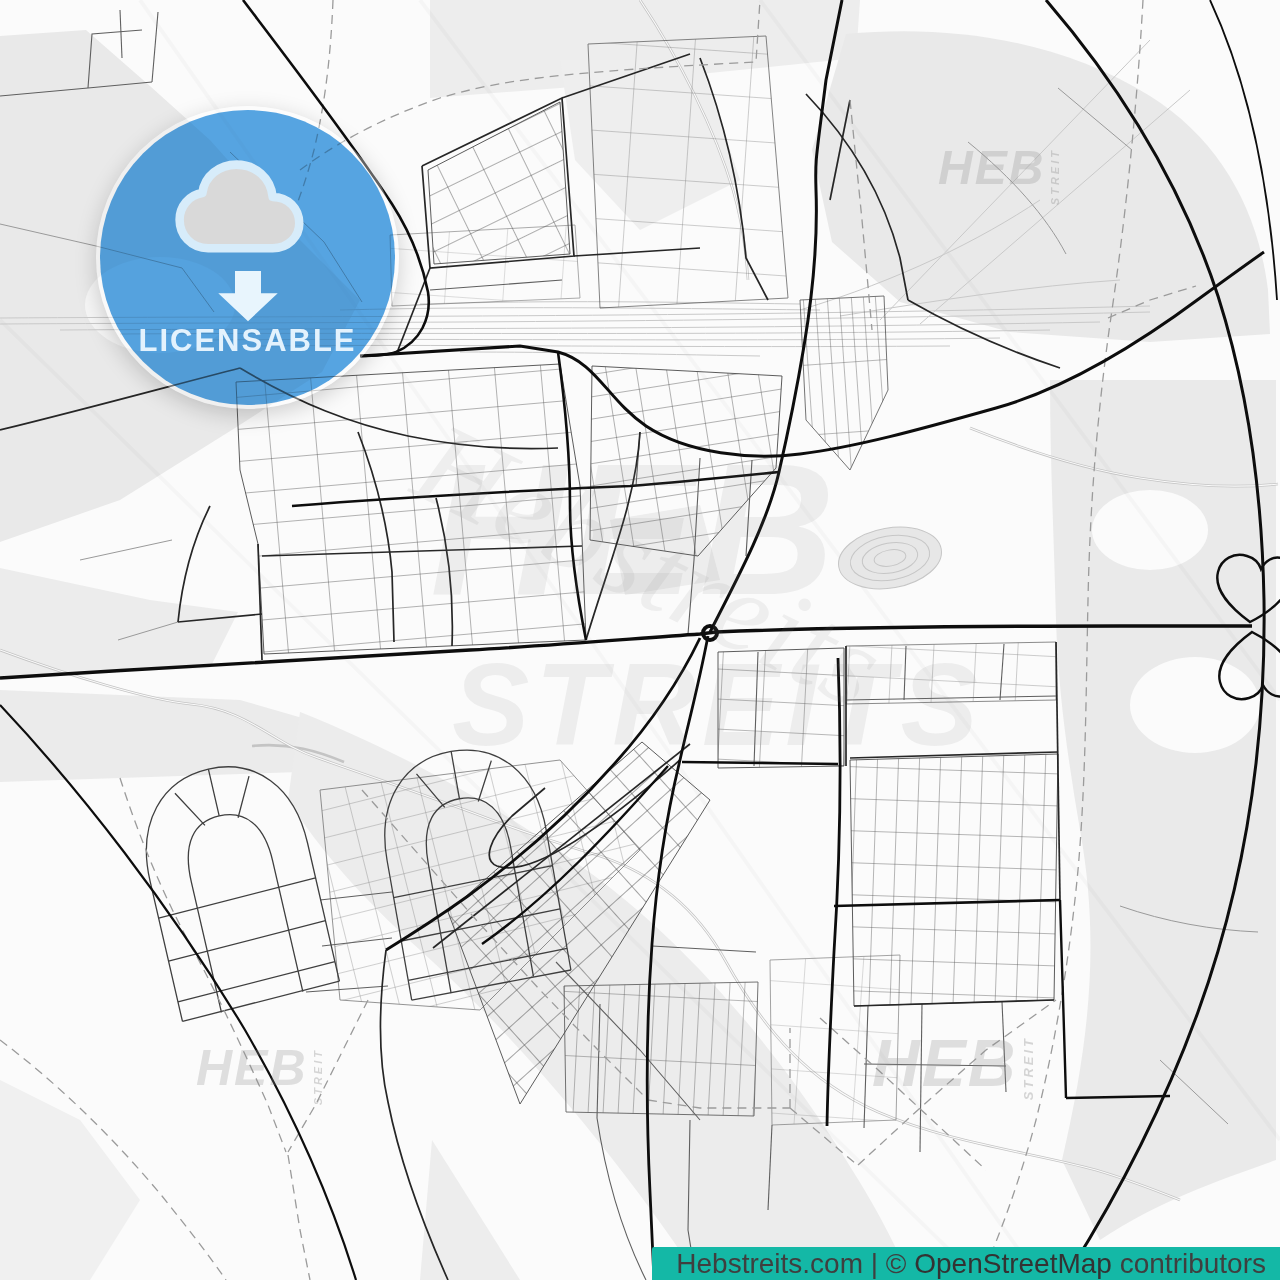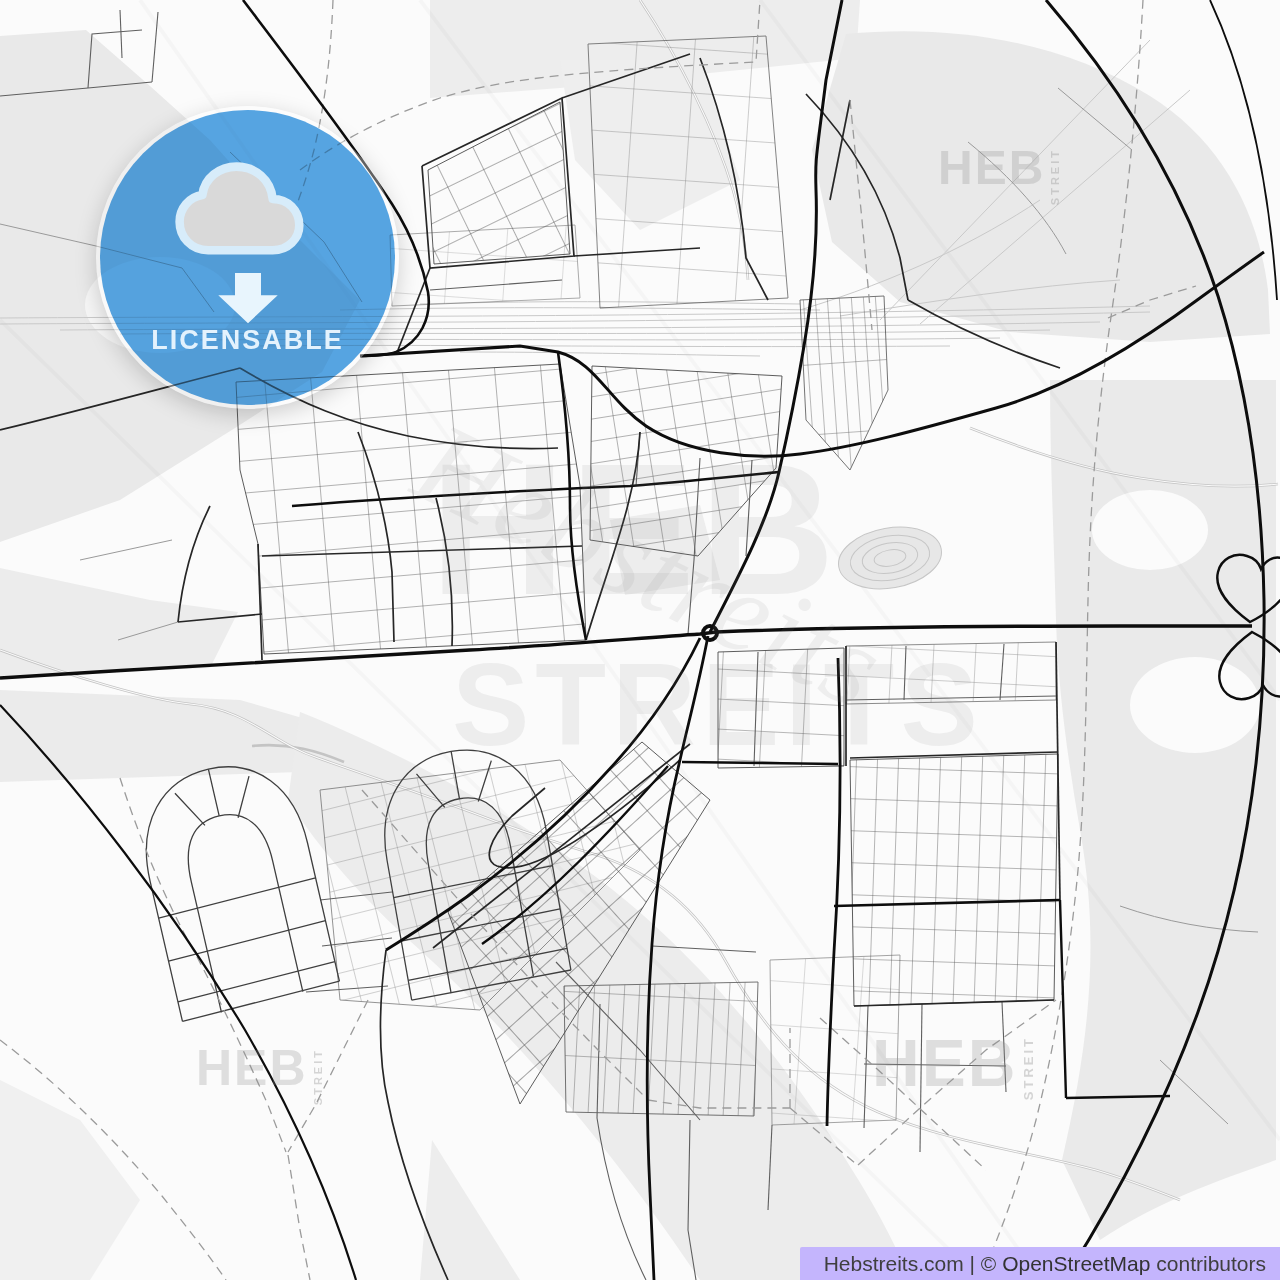--- a/index.html
+++ b/index.html
@@ -3,21 +3,21 @@
 <meta charset="utf-8">
 <style>
   html,body{margin:0;padding:0;}
   body{
     width:1280px;height:1280px;position:relative;overflow:hidden;
     background:#fbfbfb;font-family:"Liberation Sans",sans-serif;
   }
   .map-svg{position:absolute;left:0;top:0;width:1280px;height:1280px;}
 
   
-  .wm{position:absolute;pointer-events:none;user-select:none;}
+  .wm{position:absolute;pointer-events:none;user-select:none;font-style:italic;}
   .wm-row{display:flex;align-items:flex-start;}
   .wm-big{
     font-weight:bold;color:rgba(140,140,140,0.26);
     line-height:0.9;letter-spacing:2px;
   }
   .wm-side{
     writing-mode:vertical-rl;transform:rotate(180deg);
     font-size:11px;font-weight:bold;letter-spacing:3px;
     color:rgba(150,150,150,0.38);margin-left:4px;margin-top:2px;
   }
@@ -47,30 +47,30 @@
   .badge-fill{
     position:absolute;left:100px;top:110px;width:295px;height:295px;
     border-radius:50%;background:#51a3e4;mix-blend-mode:multiply;opacity:0.97;
   }
   .badge-content{
     position:absolute;left:100px;top:110px;width:295px;height:295px;
     display:flex;flex-direction:column;align-items:center;justify-content:center;
     text-align:center;
   }
   .badge-label{
-    font-size:27px;font-weight:bold;letter-spacing:2px;
+    font-size:31px;font-weight:bold;letter-spacing:2px;
     color:#e3f2fd;
   }
   .cloud-svg{display:block;}
 
   
   .attribution{
     position:absolute;right:0;bottom:0;height:33px;
-    background:#c4b5fd;display:flex;align-items:center;
-    padding:0 14px 0 24px;font-size:21px;color:#3f3f3f;
+    background:#14b8a6;display:flex;align-items:center;
+    padding:0 14px 0 24px;font-size:28px;color:#3f3f3f;
     white-space:pre;border-top-left-radius:2px;
   }
   .attribution b{font-weight:normal;color:#333;}
 </style>
 </head>
 <body>
 
 <svg class="map-svg" viewBox="0 0 1280 1280" aria-hidden="true">
   <defs>
     <pattern id="pGridA" width="46" height="32" patternUnits="userSpaceOnUse" patternTransform="rotate(-5)">

